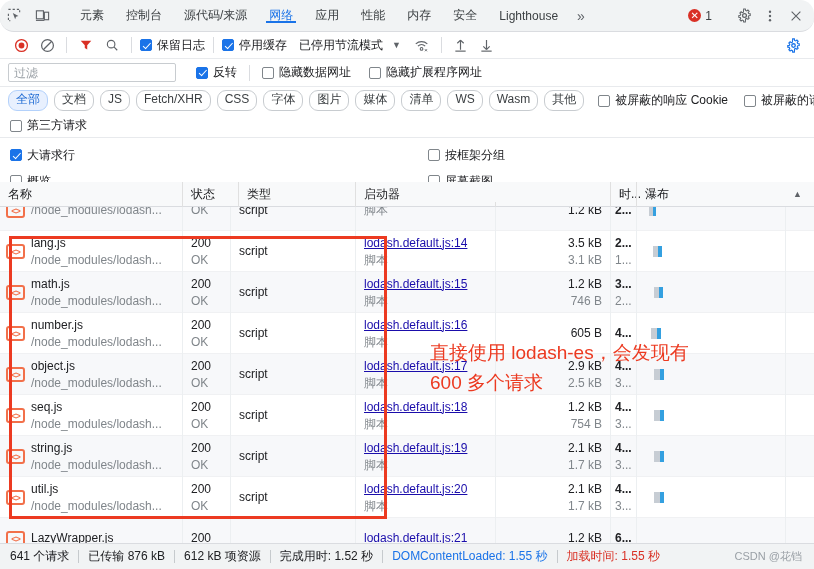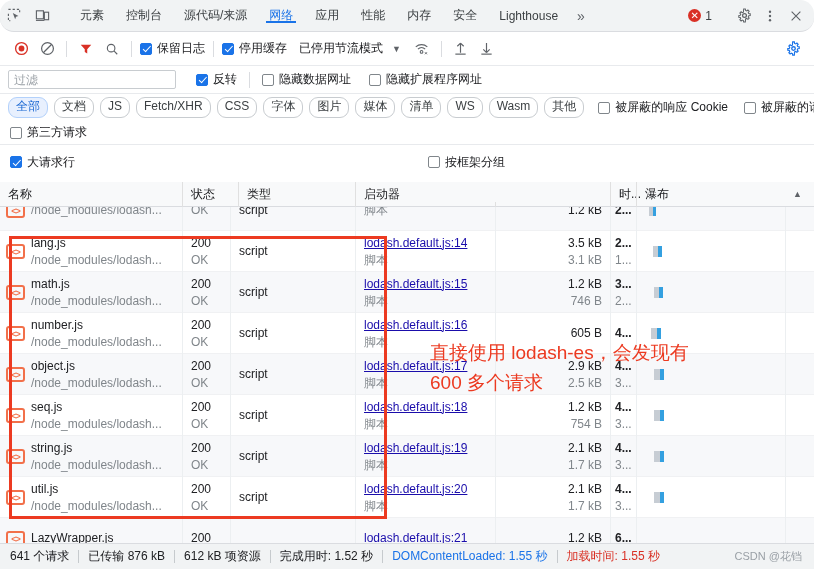--- a/index.html
+++ b/index.html
@@ -45,21 +45,21 @@
   .err-badge { display:flex; align-items:center; gap:4px; padding-right: 6px; color:#3c4043; font-size:12px; }
   .err-circle {
     width: 13px; height:13px; border-radius: 50%;
     background:#d93025; color:#fff; font-size:10px; line-height:13px;
     text-align:center; font-weight:bold;
   }
   .tb-right-icon { width:26px; display:flex; align-items:center; justify-content:center; color:#5f6368; cursor:pointer; }
 
   
   .toolbar {
-    height: 34px; background:#fff; border-bottom:1px solid #e8eaed;
+    height: 27px; background:#fff; border-bottom:1px solid #e8eaed;
     display:flex; align-items:center; padding-left: 8px; gap: 0;
   }
   .tl-btn { width:26px; height:26px; display:flex; align-items:center; justify-content:center; cursor:pointer; }
   .vsep { width:1px; height:16px; background:#dadce0; margin: 0 6px; }
   .chk-wrap { display:flex; align-items:center; gap:5px; cursor:pointer; padding: 0 2px; white-space: nowrap;}
   .chk {
     width:12px; height:12px; border:1px solid #80868b; border-radius:2px;
     background:#fff; flex: none; position: relative;
   }
   .chk.on { background:#1a73e8; border-color:#1a73e8; }

